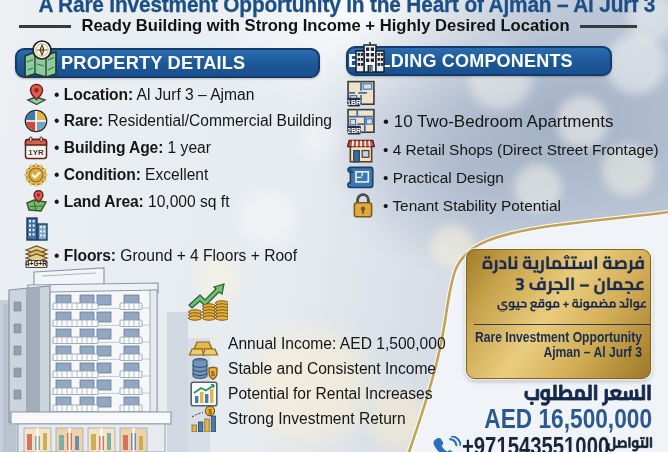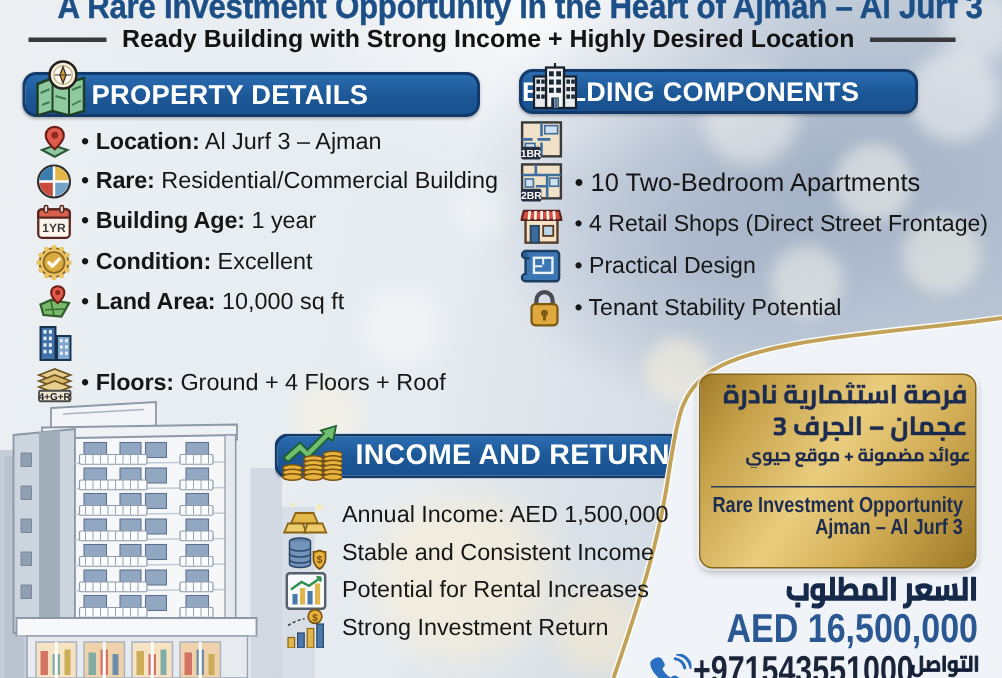--- a/index.html
+++ b/index.html
@@ -352,21 +352,20 @@
 <rect x="123" y="173" width="5" height="15" fill="#cf6a5a"></rect>
         <rect x="131" y="171" width="5" height="17" fill="#5f86ad"></rect>
         <rect x="139" y="174" width="4" height="14" fill="#c8a84e"></rect>
 </g>
 
 <g stroke="#fdfdfe" stroke-width="2">
 <path d="M37.5,166 v24 M69.5,166 v24 M101.5,166 v24 M133.5,166 v24"></path>
 </g>
 </svg>
 
-<div class="pill" style="left:183px;top:289px;width:272px;padding-left:52px;font-size:19px;clip-path:polygon(0 0,97.5% 0,95.6% 100%,0 100%);">INCOME AND RETURN</div>
 
 <svg class="ic" style="left:186px;top:281px;" width="42" height="40" viewBox="0 0 42 40">
 <g stroke="#1e5e31" stroke-width="1.2" fill="#6fbf6f">
 <path d="M3,24 L14,14 L19,19 L30,8 L28,6 L38,3 L36,13 L33,11 L19,25 L14,20 L6,27 Z"></path>
 </g>
 <g fill="#e8b33c" stroke="#7a5312" stroke-width="1">
 <ellipse cx="9" cy="31" rx="6.5" ry="2.2"></ellipse>
         <ellipse cx="9" cy="34" rx="6.5" ry="2.2"></ellipse>
         <ellipse cx="9" cy="37" rx="6.5" ry="2.2"></ellipse>
 <ellipse cx="23" cy="25" rx="6.5" ry="2.2"></ellipse>

